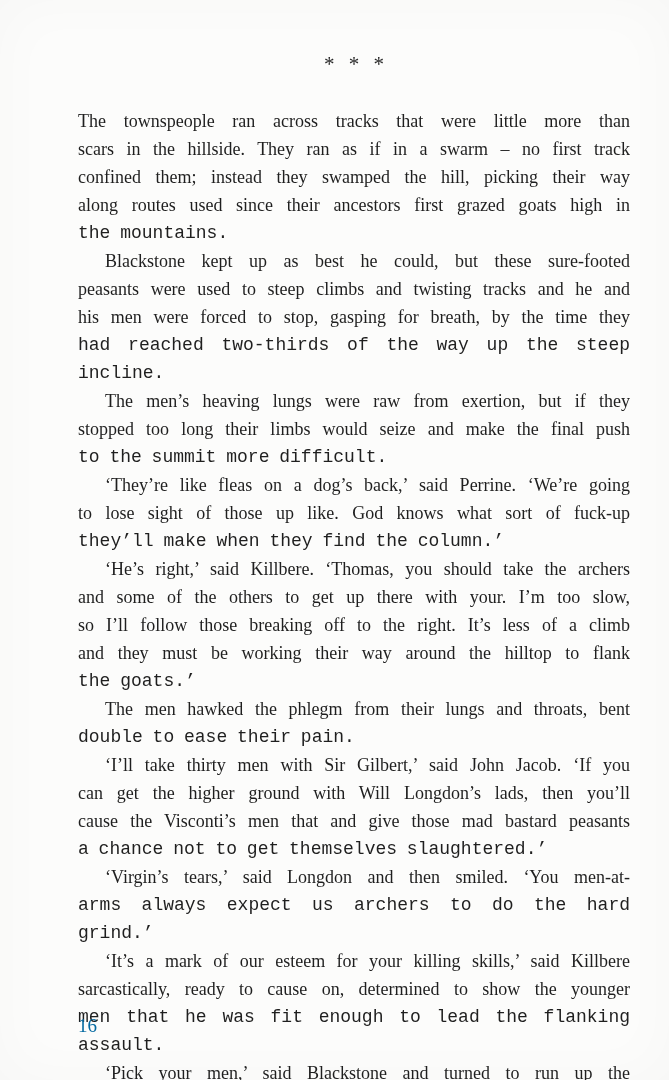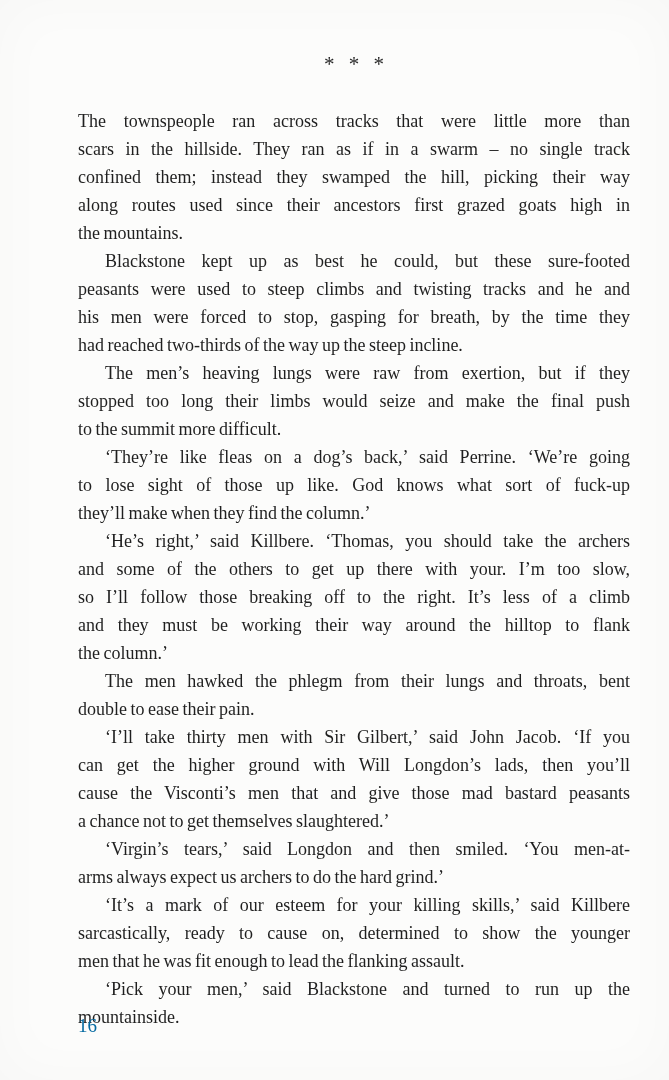--- a/index.html
+++ b/index.html
@@ -41,21 +41,21 @@
   .para { margin: 0; padding: 0; }
   .line {
     line-height: 28px;
     text-align: justify;
     text-align-last: justify;
     text-justify: inter-word;
     word-spacing: -1px;
     white-space: normal;
     overflow: hidden;
   }
-  .line.last { text-align-last: left; }
+  .line.last { text-align-last: left; font-family: Liberation Mono, monospace; }
   .para.indent .line.first { text-indent: 27px; }
   .page-number {
     position: absolute;
     top: 1012px;
     left: 78px;
     width: 552px;
     height: 28px;
     line-height: 28px;
     text-align: left;
     font-size: 19px;
@@ -64,21 +64,21 @@
 </style>
 </head>
 <body>
 
 <div class="page">
   <div class="separator">* * *</div>
 
   <div class="text-block">
       <div class="para">
         <div class="line first">The townspeople ran across tracks that were little more than</div>
-        <div class="line">scars in the hillside. They ran as if in a swarm – no single track</div>
+        <div class="line">scars in the hillside. They ran as if in a swarm – no first track</div>
         <div class="line">confined them; instead they swamped the hill, picking their way</div>
         <div class="line">along routes used since their ancestors first grazed goats high in</div>
         <div class="line last">the mountains.</div>
       </div>
       <div class="para indent">
         <div class="line first">Blackstone kept up as best he could, but these sure-footed</div>
         <div class="line">peasants were used to steep climbs and twisting tracks and he and</div>
         <div class="line">his men were forced to stop, gasping for breath, by the time they</div>
         <div class="line last">had reached two-thirds of the way up the steep incline.</div>
       </div>
@@ -90,21 +90,21 @@
       <div class="para indent">
         <div class="line first">‘They’re like fleas on a dog’s back,’ said Perrine. ‘We’re going</div>
         <div class="line">to lose sight of those up like. God knows what sort of fuck-up</div>
         <div class="line last">they’ll make when they find the column.’</div>
       </div>
       <div class="para indent">
         <div class="line first">‘He’s right,’ said Killbere. ‘Thomas, you should take the archers</div>
         <div class="line">and some of the others to get up there with your. I’m too slow,</div>
         <div class="line">so I’ll follow those breaking off to the right. It’s less of a climb</div>
         <div class="line">and they must be working their way around the hilltop to flank</div>
-        <div class="line last">the column.’</div>
+        <div class="line last">the goats.’</div>
       </div>
       <div class="para indent">
         <div class="line first">The men hawked the phlegm from their lungs and throats, bent</div>
         <div class="line last">double to ease their pain.</div>
       </div>
       <div class="para indent">
         <div class="line first">‘I’ll take thirty men with Sir Gilbert,’ said John Jacob. ‘If you</div>
         <div class="line">can get the higher ground with Will Longdon’s lads, then you’ll</div>
         <div class="line">cause the Visconti’s men that and give those mad bastard peasants</div>
         <div class="line last">a chance not to get themselves slaughtered.’</div>

